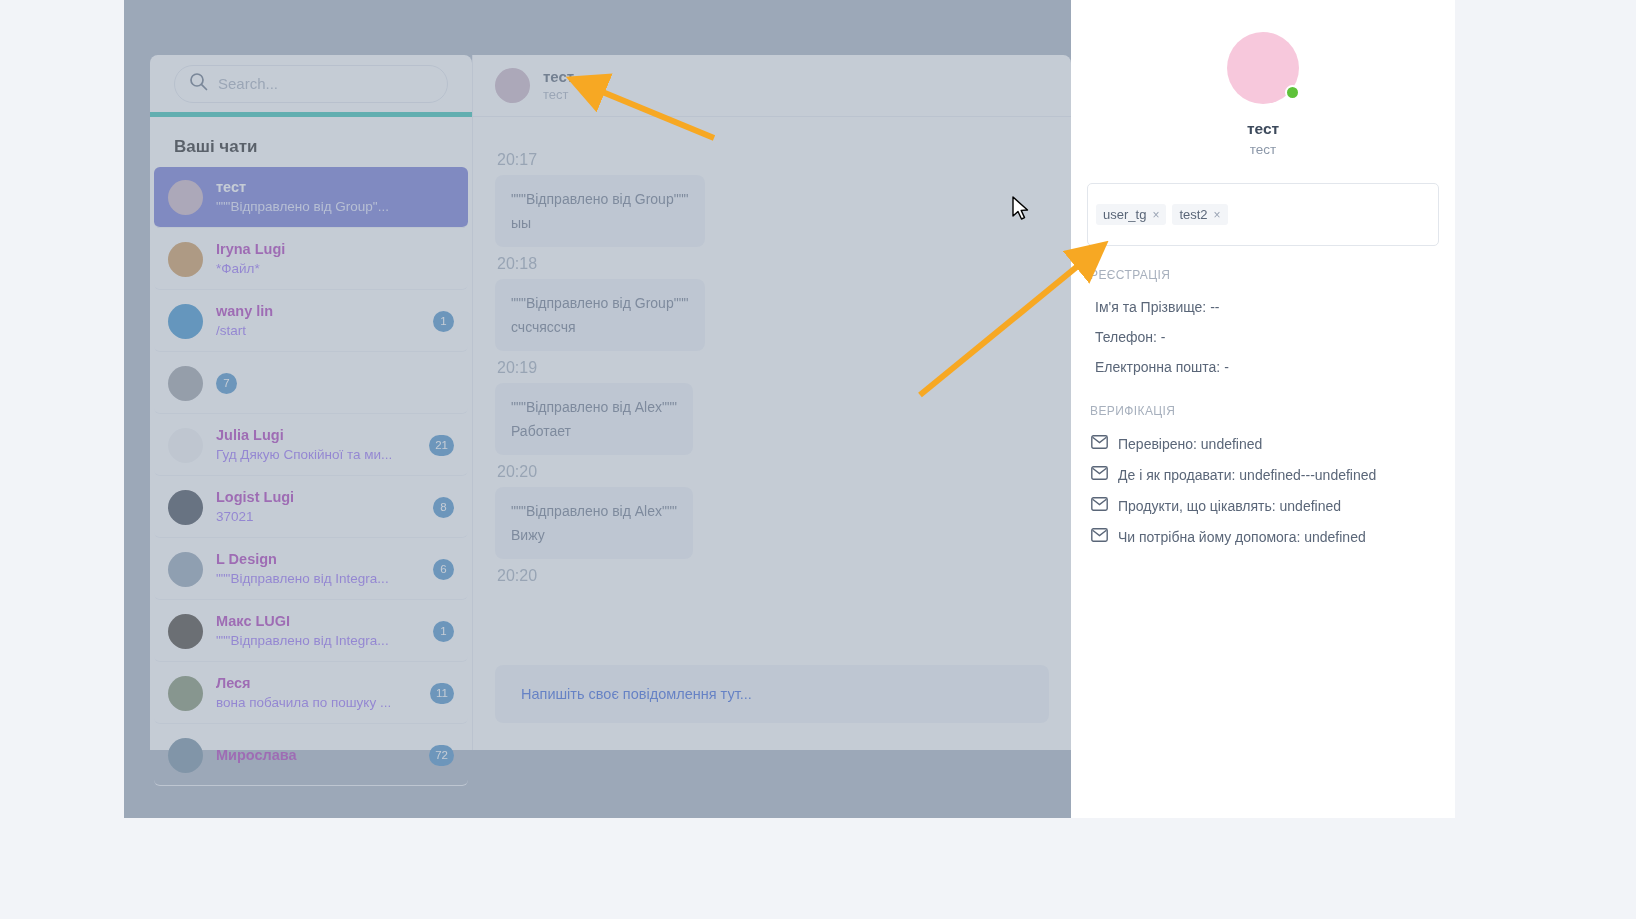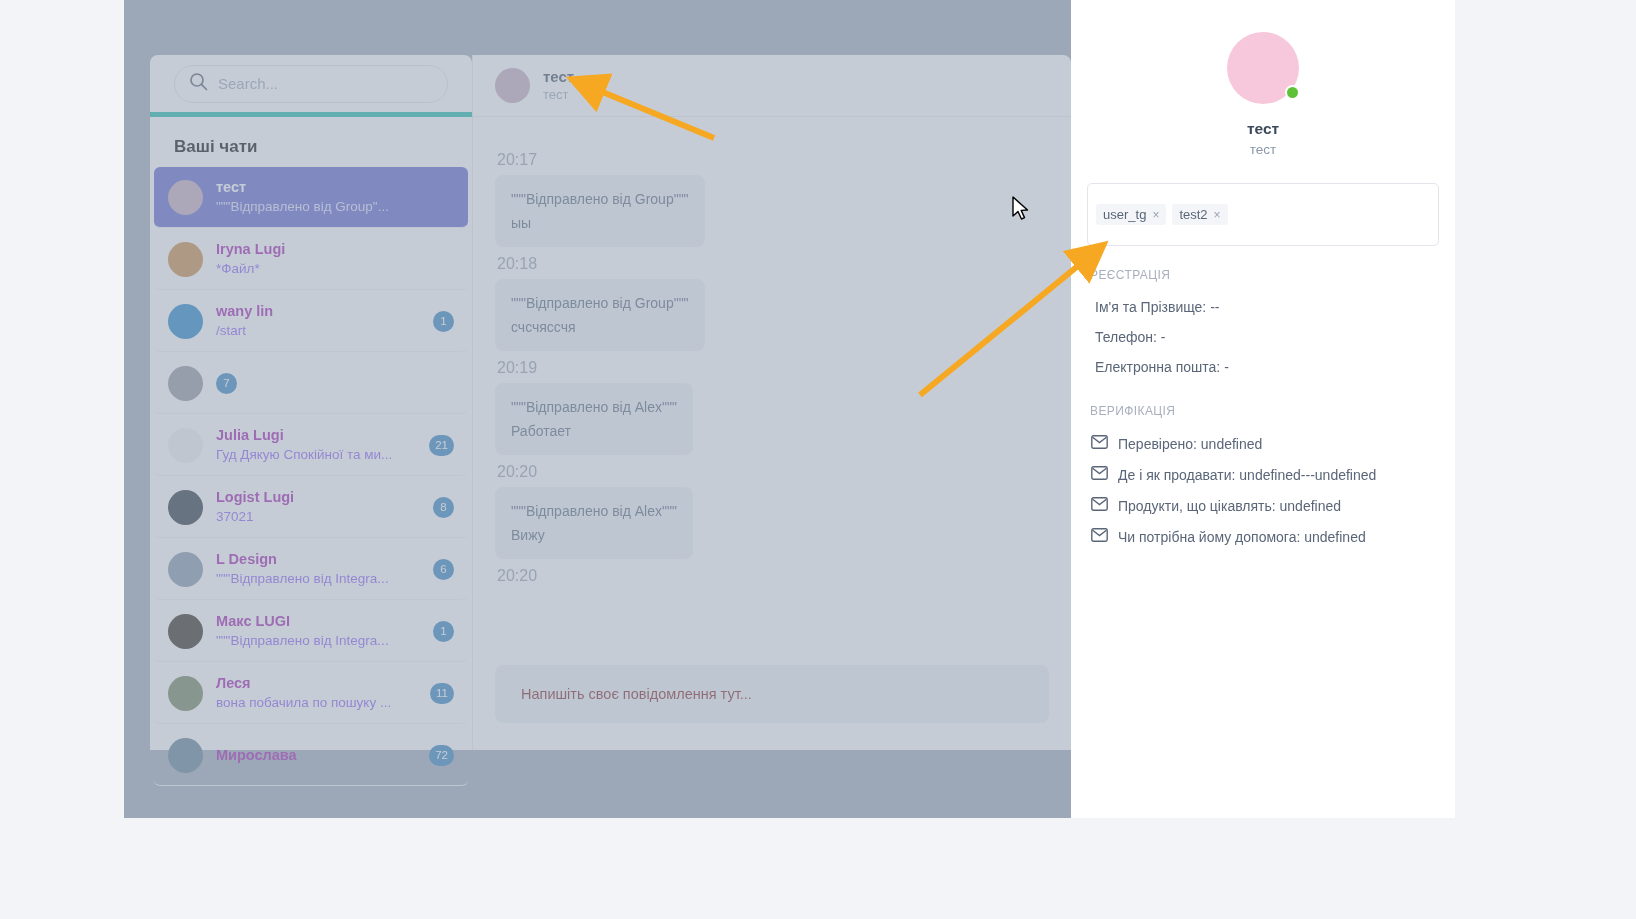--- a/index.html
+++ b/index.html
@@ -111,21 +111,21 @@
     background: #eef1f6; border-radius: 8px; padding: 12px 16px;
     display: inline-block; max-width: 230px;
     font-size: 14px; color: #55627a; line-height: 24px;
   }
   .bubble .ln2 { display: block; }
 
   .composer-area { padding: 0 22px; }
   .composer {
     height: 58px; background: #eef1f6; border-radius: 8px;
     display: flex; align-items: center; padding: 0 26px;
-    font-size: 14.5px; color: #7f1d1d;
+    font-size: 14.5px; color: #1d4ed8;
   }
 
   
   .panel {
     position: absolute; left: 1071px; top: 0;
     width: 384px; height: 818px; background: #ffffff;
     padding: 22px 16px;
   }
   .panel-top { text-align: center; }
   .panel-av-wrap {

